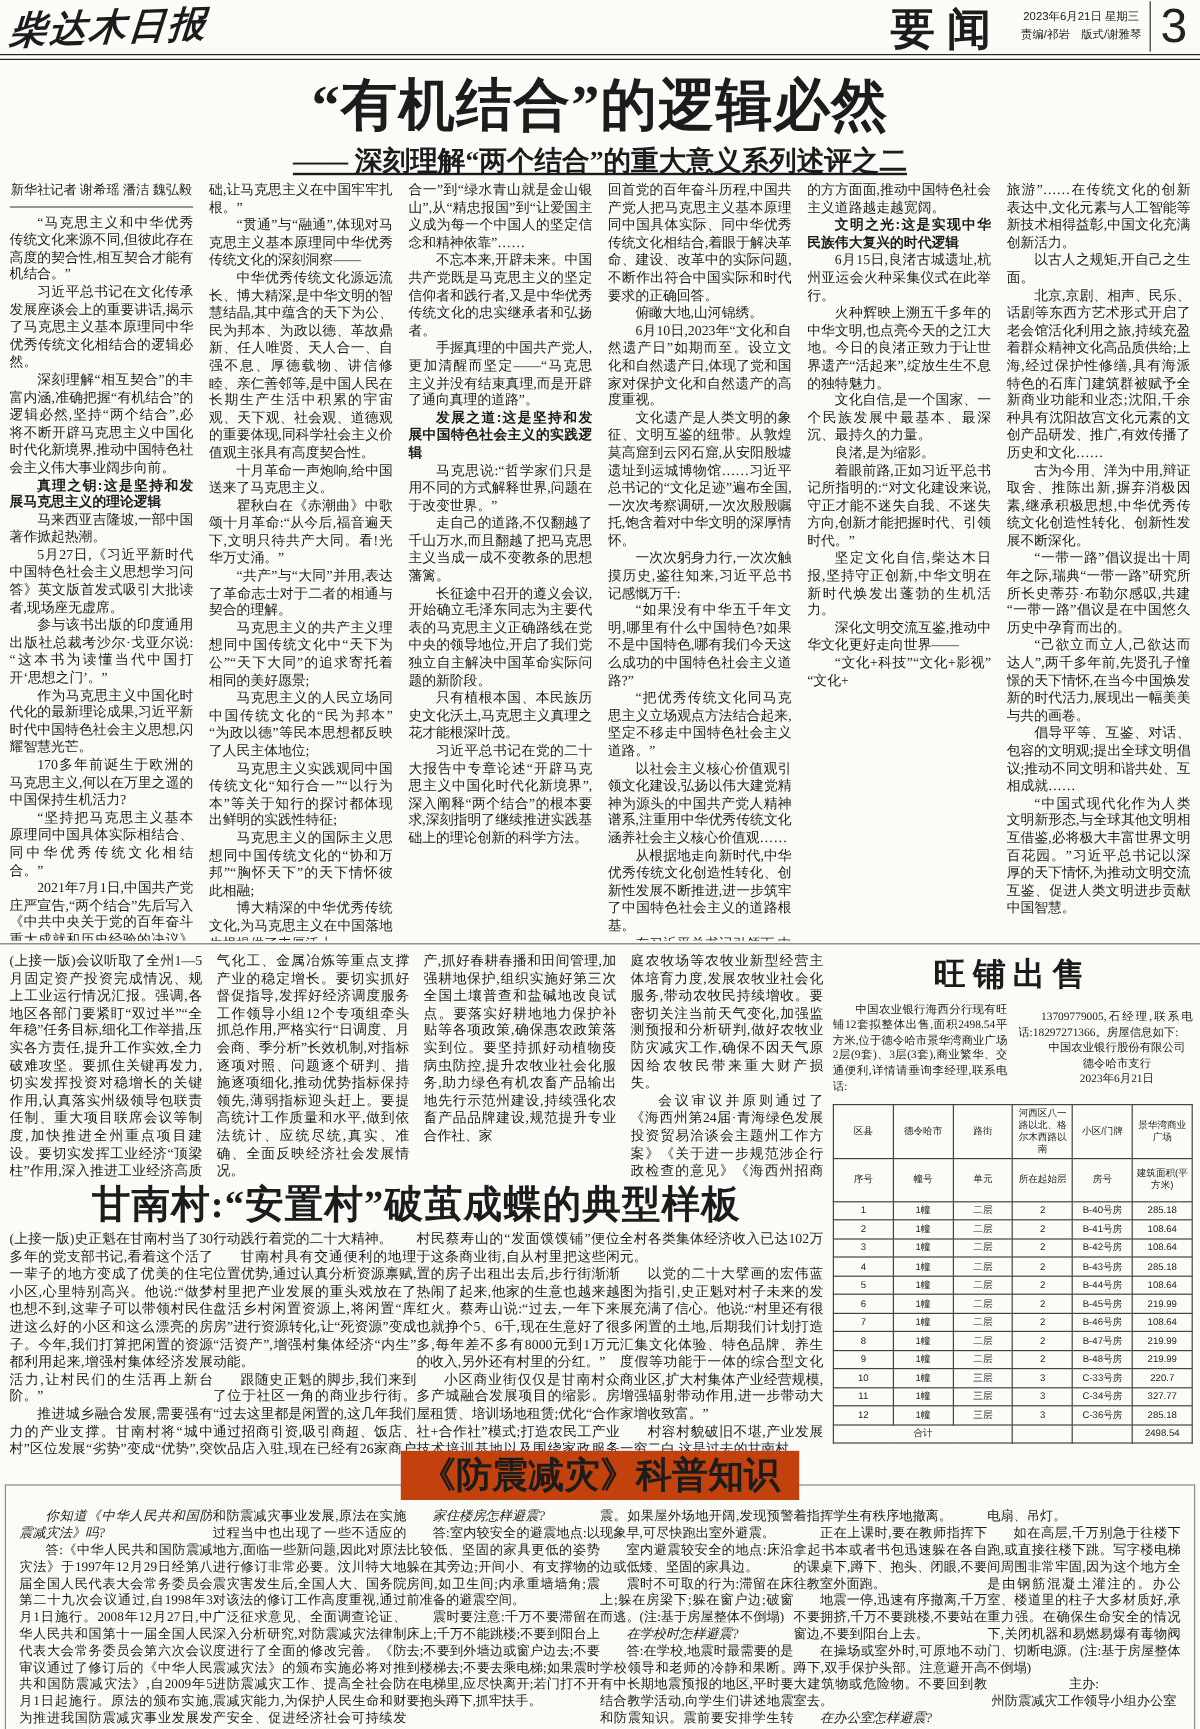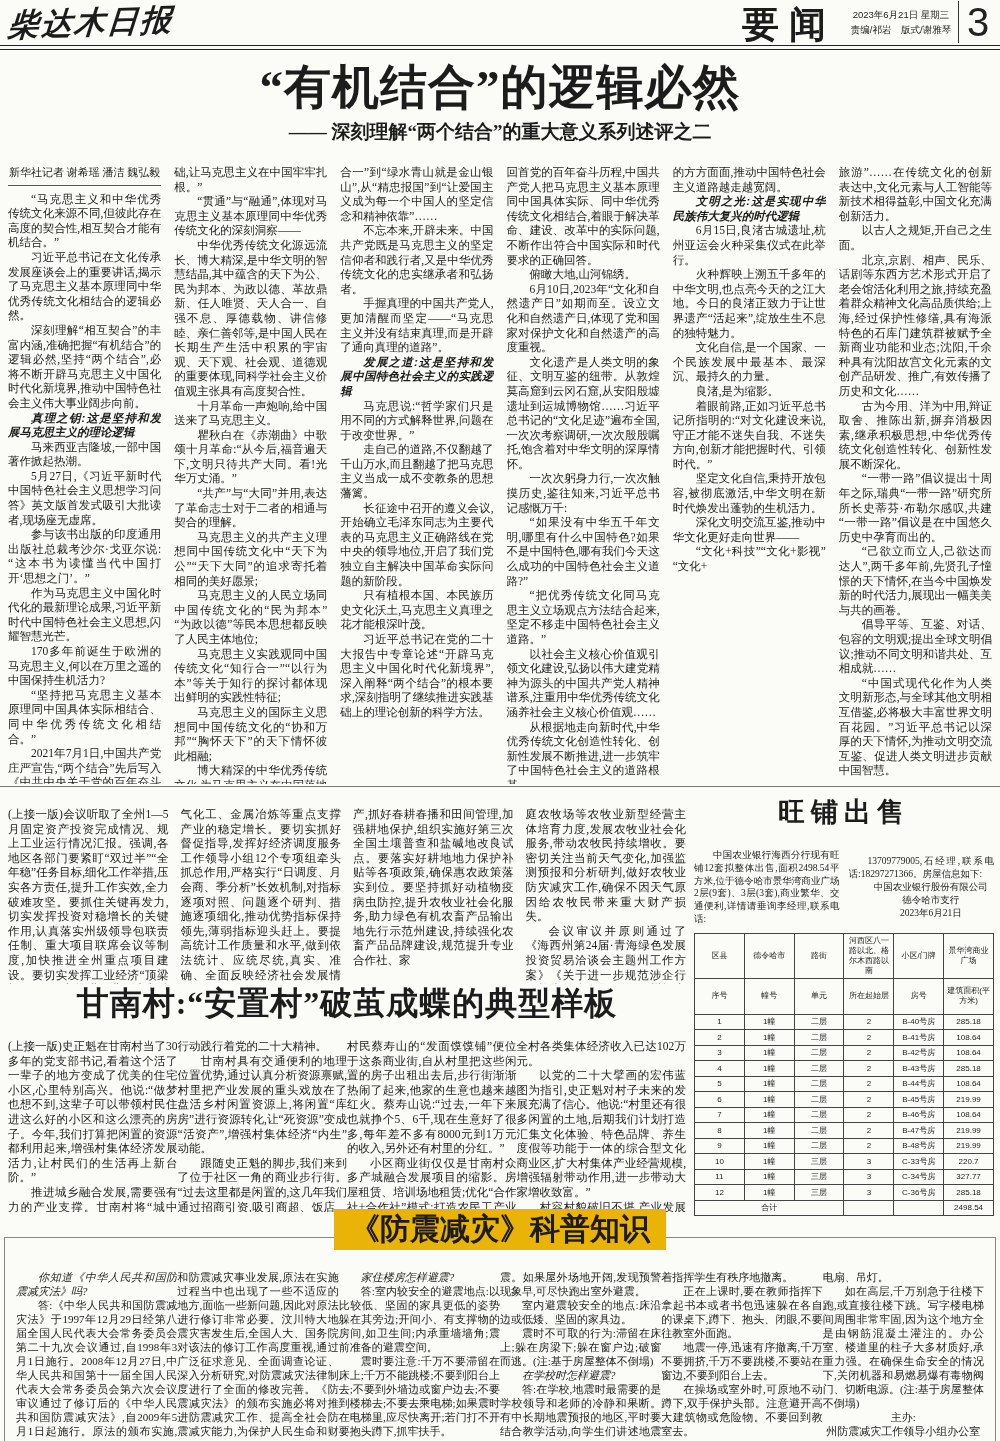--- a/index.html
+++ b/index.html
@@ -18,28 +18,28 @@
     font-size:9.5px; line-height:15px; font-family:"Liberation Sans", sans-serif; }
   .pageno-wrap { position:absolute; left:958px; top:1px; height:42px; border-left:1.5px solid #333;
     padding-left:8px; }
   .pageno { font-size:40px; line-height:42px; font-family:"Liberation Sans", sans-serif; color:#222; }
   .double-rule { position:absolute; left:0; right:0; top:45px; height:5px;
     border-top:1.5px solid #222; border-bottom:1px solid #222; }
   
   .main-headline { position:absolute; left:0; right:0; top:56px; text-align:center;
     font-size:47px; font-weight:bold; letter-spacing:1px; }
   .main-subtitle { position:absolute; left:0; right:0; top:119px; text-align:center;
-    font-size:19px; font-weight:bold; }
+    font-size:23px; font-weight:bold;text-decoration:underline; }
   .cols { display:flex; }
-  .col { flex:1; overflow:hidden;margin-top:13px; }
+  .col { flex:1; overflow:hidden; }
   .main-cols { position:absolute; left:8px; top:152px; width:984px; height:632px; gap:13px; }
   .main-cols .col, .strip-cols .col, .gn-cols .col, .sci-cols .col { font-size:11.5px; line-height:14.6px; }
   .col p { text-indent:2em; text-align:justify; }
   .col p.cont { text-indent:0; }
-  .col p.sub { font-weight:bold; font-family:"Liberation Sans", sans-serif;font-style:italic; }
+  .col p.sub { font-weight:bold; font-family:"Liberation Sans", sans-serif; }
   .col p.c { text-align:center; text-indent:0; }
   .col p.q { font-style:italic; }
   .byline { text-align:center; font-size:11px; padding-bottom:5px; margin-bottom:6px;
     border-bottom:1px solid #555; }
   .hrule { position:absolute; left:0; right:0; height:0; border-top:1px solid #777; }
   
   .strip-cols { position:absolute; left:8px; top:794px; width:678px; height:190px; gap:12px; }
   
   .ad { position:absolute; left:694px; top:790px; width:300px; }
   .ad-title { text-align:center; font-size:27px; font-weight:bold; letter-spacing:6px; padding:4px 0 6px; }
@@ -52,21 +52,21 @@
   .ad thead th { height:36px; }
   .ad tbody td { height:15.5px; }
   
   .gn-headline { position:absolute; left:8px; top:982px; width:678px; text-align:center;
     font-size:32px; font-weight:bold; letter-spacing:1px; }
   .gn-cols { position:absolute; left:8px; top:1026px; width:678px; height:186px; }
   
   .sci-box { position:absolute; left:4px; top:1237px; width:992px; height:210px;
     border:1px solid #888; }
   .sci-headline { position:absolute; top:1209px; left:50%; transform:translateX(-50%);
-    background:#eab308; padding:0 16px; font-size:30px; font-weight:bold; z-index:2; white-space:nowrap; }
+    background:#c2410c; padding:0 16px; font-size:30px; font-weight:bold; z-index:2; white-space:nowrap; }
   .sci-cols { position:absolute; left:16px; top:1257px; width:968px; height:180px; gap:0; }
   .sci-cols .col { font-size:11px; line-height:14px; }
 </style>
 </head>
 <body>
 
 <div class="page">
 
   <div class="masthead">柴达木日报</div>
   <div class="section-label">要闻</div>
@@ -135,21 +135,21 @@
         <p>在习近平总书记引领下,中华文化“一池春水”被彻底激活,我国物质文明和精神文明建设比翼齐飞,国家物质力量和精神力量同步增强。</p>
       </div>
     <div class="col">
         <p class="cont">的方方面面,推动中国特色社会主义道路越走越宽阔。</p>
         <p class="sub">文明之光:这是实现中华民族伟大复兴的时代逻辑</p>
         <p>6月15日,良渚古城遗址,杭州亚运会火种采集仪式在此举行。</p>
         <p>火种辉映上溯五千多年的中华文明,也点亮今天的之江大地。今日的良渚正致力于让世界遗产“活起来”,绽放生生不息的独特魅力。</p>
         <p>文化自信,是一个国家、一个民族发展中最基本、最深沉、最持久的力量。</p>
         <p>良渚,是为缩影。</p>
         <p>着眼前路,正如习近平总书记所指明的:“对文化建设来说,守正才能不迷失自我、不迷失方向,创新才能把握时代、引领时代。”</p>
-        <p>坚定文化自信,秉持开放包容,被彻底激活,中华文明在新时代焕发出蓬勃的生机活力。</p>
+        <p>坚定文化自信,柴达木日报,坚持守正创新,中华文明在新时代焕发出蓬勃的生机活力。</p>
         <p>深化文明交流互鉴,推动中华文化更好走向世界——</p>
         <p>“文化+科技”“文化+影视”“文化+</p>
       </div>
     <div class="col">
         <p class="cont">旅游”……在传统文化的创新表达中,文化元素与人工智能等新技术相得益彰,中国文化充满创新活力。</p>
         <p>以古人之规矩,开自己之生面。</p>
         <p>北京,京剧、相声、民乐、话剧等东西方艺术形式开启了老会馆活化利用之旅,持续充盈着群众精神文化高品质供给;上海,经过保护性修缮,具有海派特色的石库门建筑群被赋予全新商业功能和业态;沈阳,千余种具有沈阳故宫文化元素的文创产品研发、推广,有效传播了历史和文化……</p>
         <p>古为今用、洋为中用,辩证取舍、推陈出新,摒弃消极因素,继承积极思想,中华优秀传统文化创造性转化、创新性发展不断深化。</p>
         <p>“一带一路”倡议提出十周年之际,瑞典“一带一路”研究所所长史蒂芬·布勒尔感叹,共建“一带一路”倡议是在中国悠久历史中孕育而出的。</p>
         <p>“己欲立而立人,己欲达而达人”,两千多年前,先贤孔子憧憬的天下情怀,在当今中国焕发新的时代活力,展现出一幅美美与共的画卷。</p>

